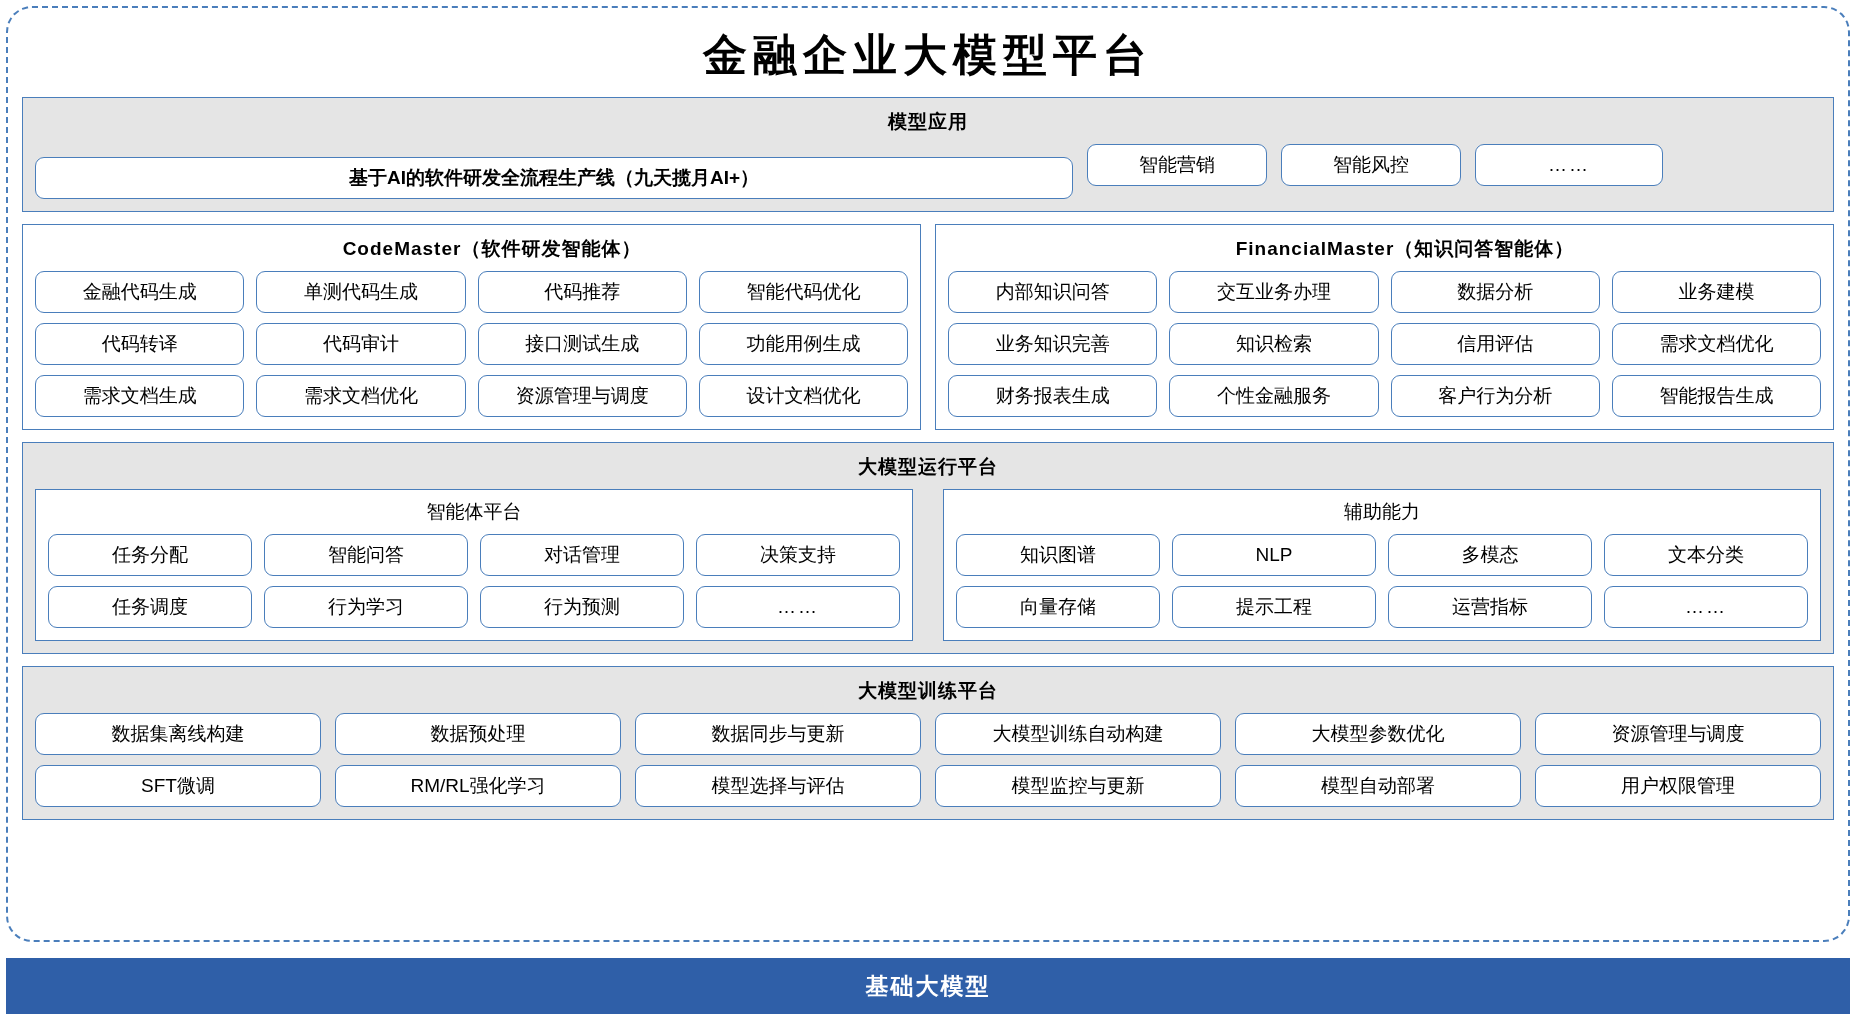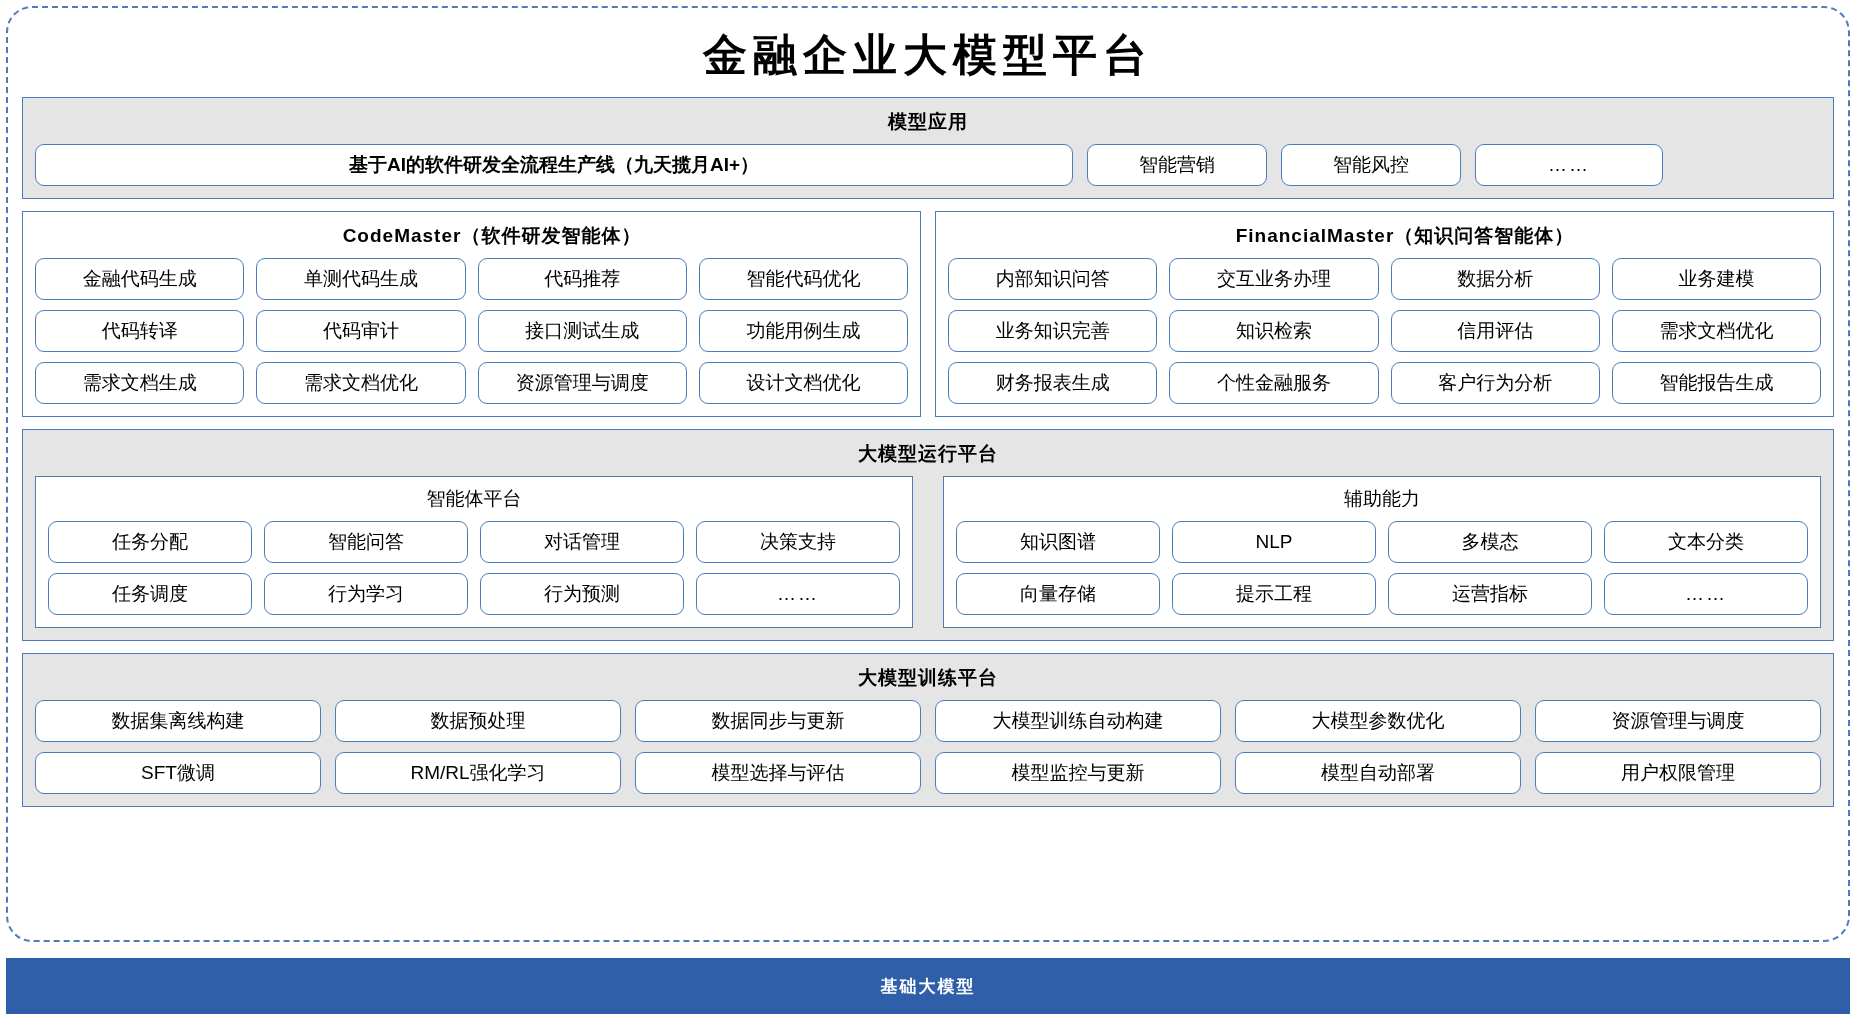--- a/index.html
+++ b/index.html
@@ -92,21 +92,21 @@
     overflow: hidden;
   }
   .card.bold { font-weight: 700; font-size: 19px; }
   .card.dots { letter-spacing: 2px; }
 
   
   .app-row {
     display: flex;
     gap: 14px;
   }
-  .app-row .card.wide { flex: 0 0 1038px; }
+  .app-row .card.wide { flex: 0 0 1038px; margin-top: 13px; }
   .app-row .card.narrow { flex: 0 0 180px; }
   .app-row .card.narrow.last { flex: 0 0 188px; }
 
   
   .agents-row {
     display: flex;
     gap: 14px;
     margin-bottom: 12px;
   }
   .agent-panel {
@@ -149,21 +149,21 @@
 
   
   .base-bar {
     position: absolute;
     left: 6px;
     top: 958px;
     width: 1844px;
     height: 56px;
     background: #2f5fa8;
     color: #ffffff;
-    font-size: 17px;
+    font-size: 23px;
     font-weight: 700;
     letter-spacing: 2px;
     display: flex;
     align-items: center;
     justify-content: center;
   }
 </style>
 </head>
 <body>
 

